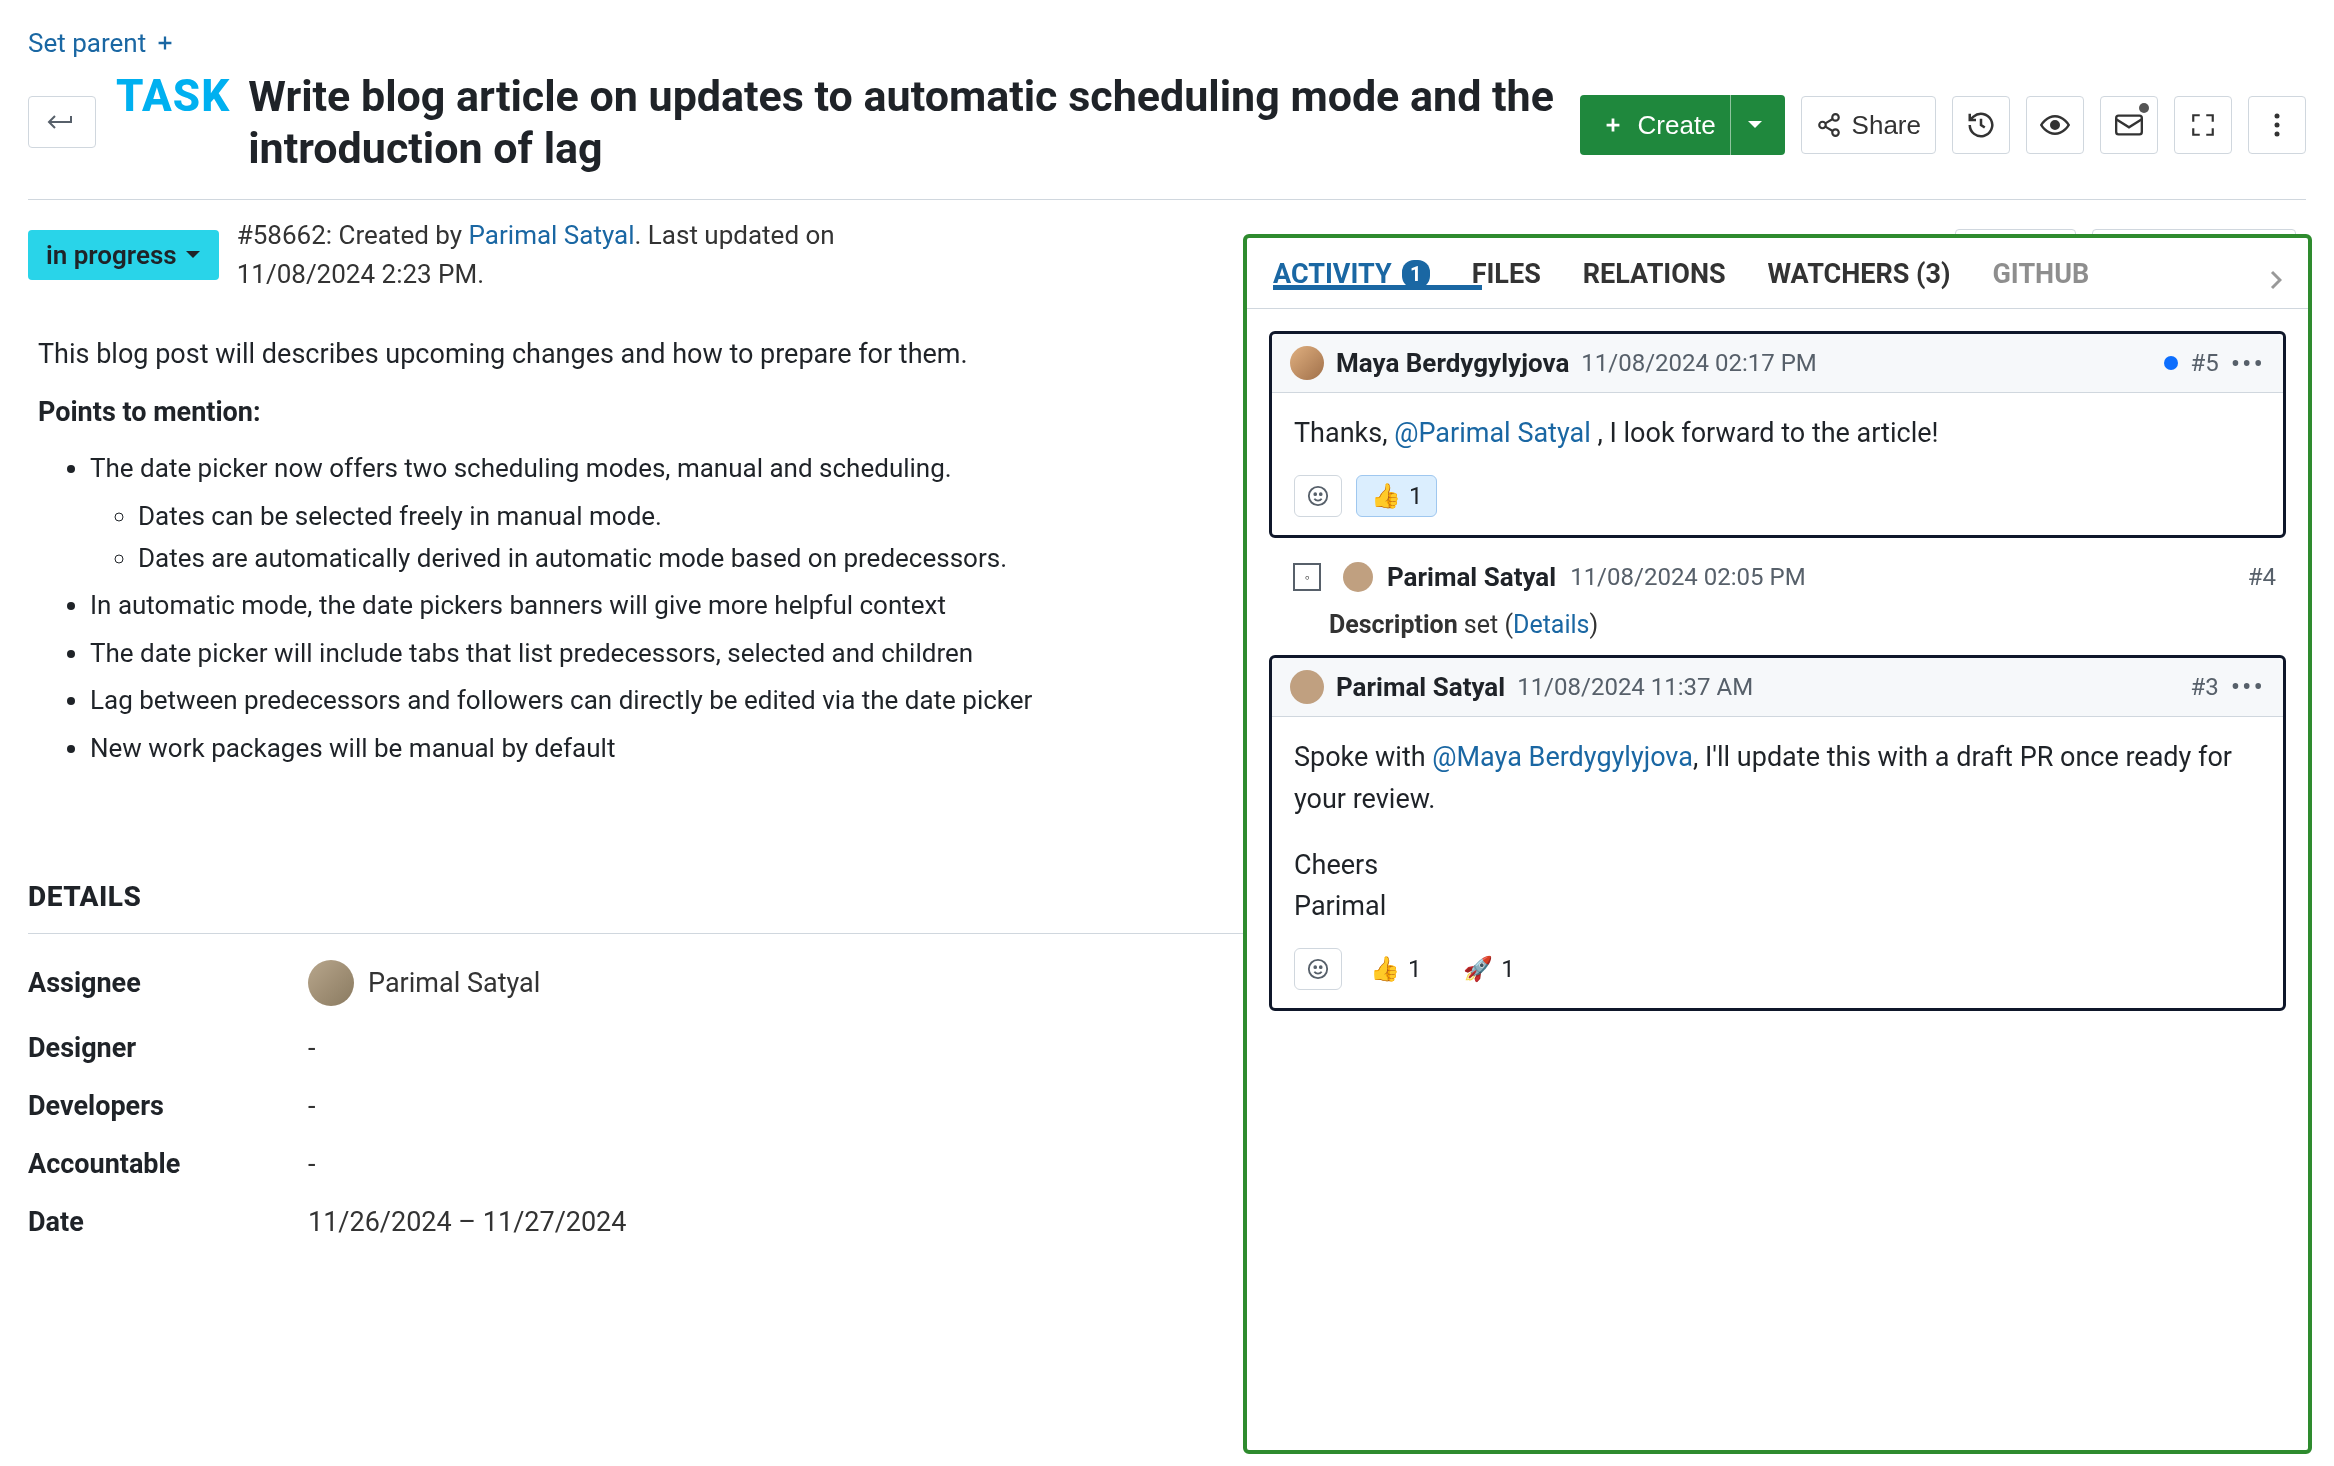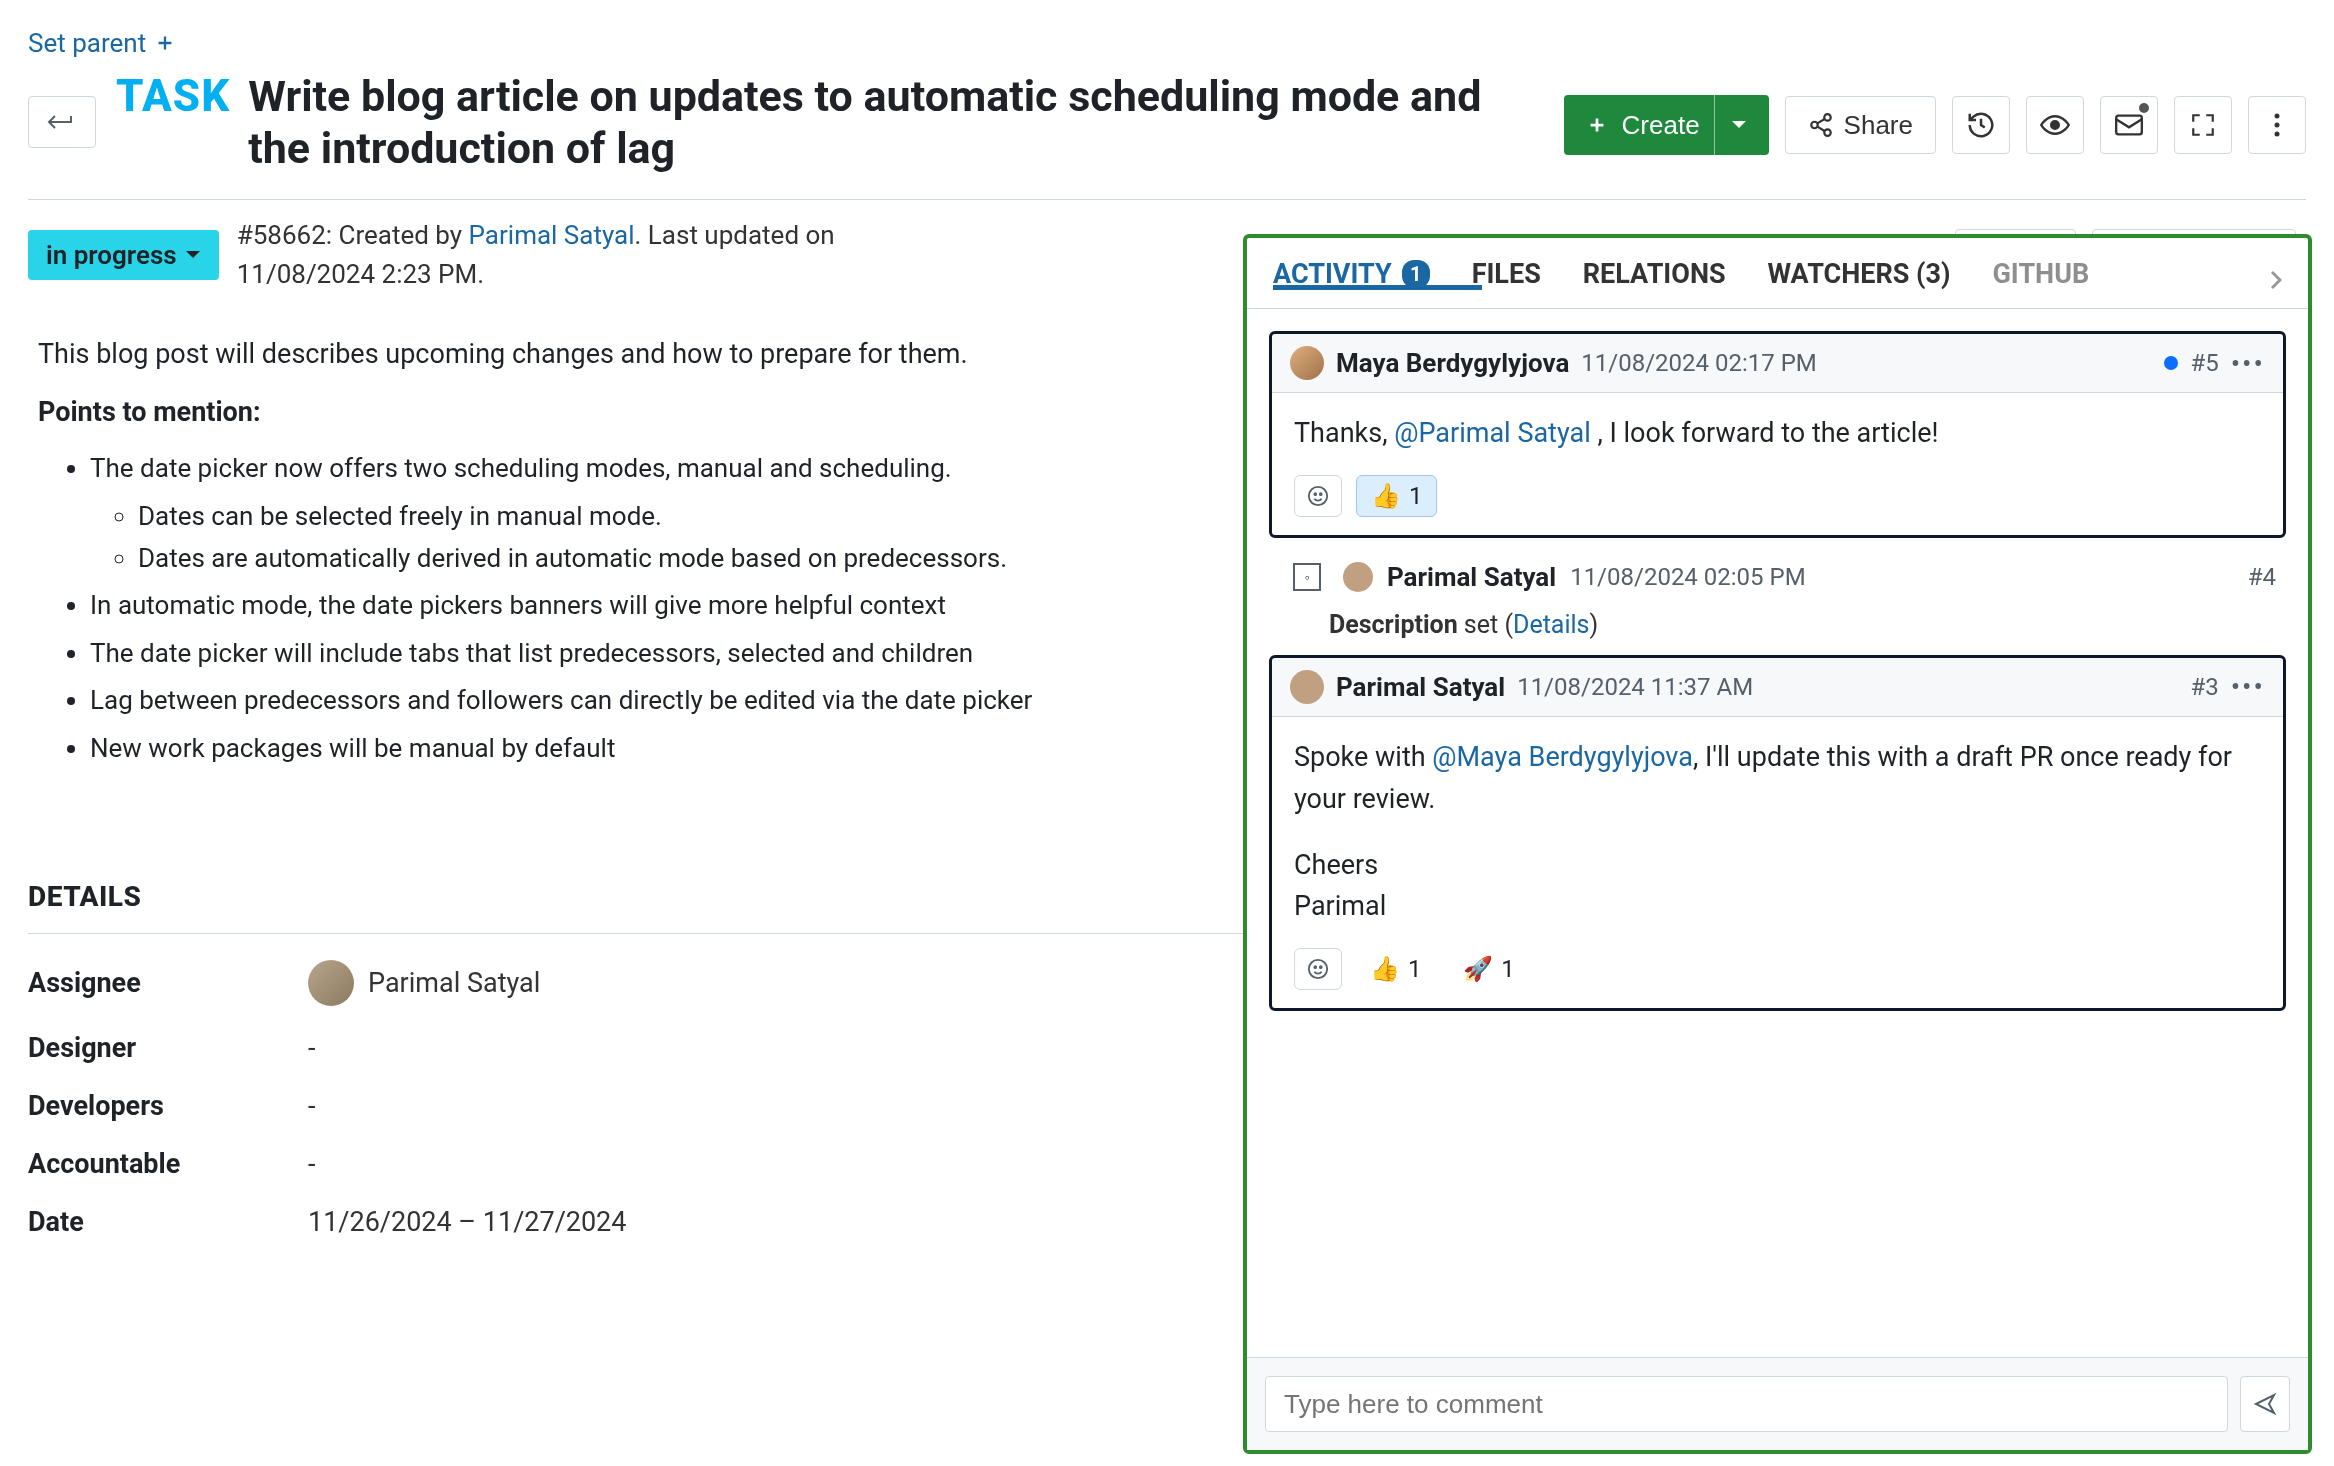--- a/index.html
+++ b/index.html
@@ -11,21 +11,21 @@
 .set-parent{color:#1a67a3;font-size:26px;display:flex;align-items:center;gap:8px;margin-bottom:12px;}
 
 .header-row{display:flex;align-items:center;gap:20px;}
 .back-btn{width:68px;height:52px;border:1px solid #d0d7de;border-radius:4px;display:flex;align-items:center;justify-content:center;font-size:30px;color:#57606a;}
 .type-badge{font-size:44px;font-weight:800;color:#00b0f0;letter-spacing:1px;}
 .title{font-size:43px;font-weight:700;line-height:1.22;color:#1f2328;flex:1;}
 
 .header-actions{display:flex;gap:16px;align-items:center;margin-left:auto;margin-top:6px;}
 .create-btn{background:#1f883d;color:#fff;border:none;height:60px;border-radius:4px;display:flex;align-items:center;padding:0 6px 0 22px;gap:14px;font-size:26px;}
 .create-btn .sep{border-left:1px solid rgba(255,255,255,0.5);height:100%;display:flex;align-items:center;padding:0 16px;}
-.hdr-btn{height:58px;border:1px solid #d0d7de;border-radius:4px;background:#fff;display:flex;align-items:center;justify-content:center;padding:0 22px;color:#333;font-size:26px;gap:10px;}
+.hdr-btn{height:58px;border:1px solid #d0d7de;border-radius:4px;background:#fff;display:flex;align-items:center;justify-content:center;padding:0 14px;color:#333;font-size:26px;gap:10px;}
 .icon-only{width:58px;padding:0;}
 
 .divider{border:none;border-top:1px solid #d0d7de;margin:24px 0 16px;}
 
 .meta-row{display:flex;align-items:center;gap:18px;}
 .status-chip{background:#29d4e9;color:#1f2328;border-radius:4px;height:50px;padding:0 18px;display:flex;align-items:center;font-weight:600;font-size:26px;gap:8px;}
 .meta-text{font-size:26px;color:#333;line-height:1.5;}
 .meta-actions{margin-left:auto;display:flex;gap:16px;margin-right:10px;}
 .outline-btn{height:52px;border:1px solid #d0d7de;border-radius:4px;background:#fff;padding:0 26px;font-size:26px;color:#1f2328;}
 
@@ -328,22 +328,14 @@
             <span>1</span>
           </div>
           <div class="react-chip">
             <span>🚀</span>
             <span>1</span>
           </div>
         </div>
       </div>
     </div>
 
-    <div class="comment-bar">
-      <input class="comment-input" placeholder="Type here to comment" style="">
-      <button class="send-btn">
-        <svg width="24" height="24" viewBox="0 0 24 24" fill="none" stroke="#57606a" stroke-width="2">
-            <path d="M3 12l18-9-5 9 5 9z"></path>
-          </svg>
-      </button>
-    </div>
   </div>
 </div>
 
 </body></html>

